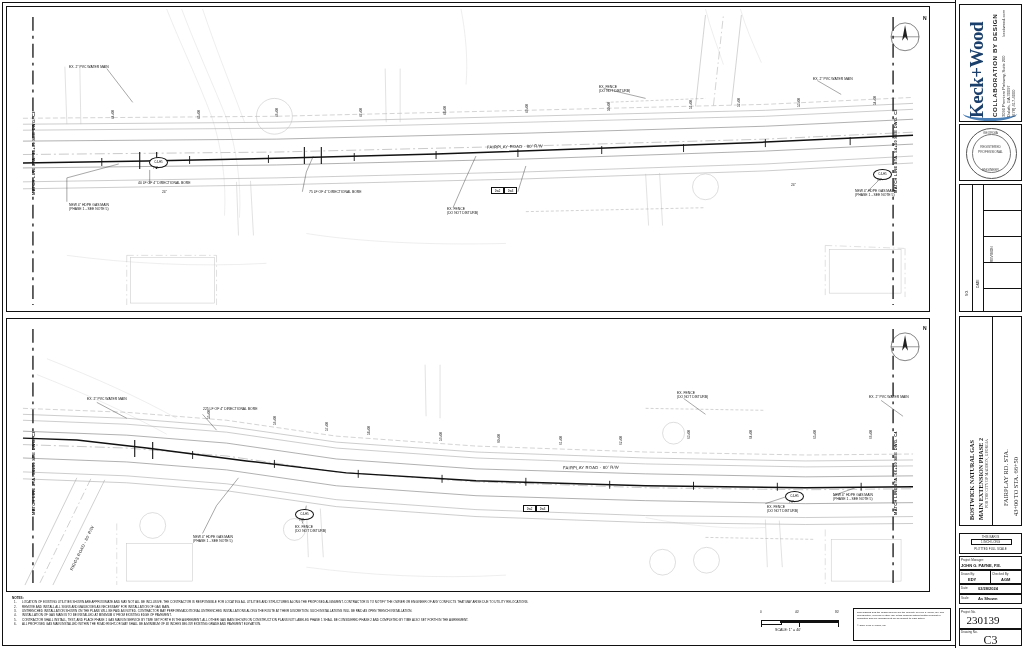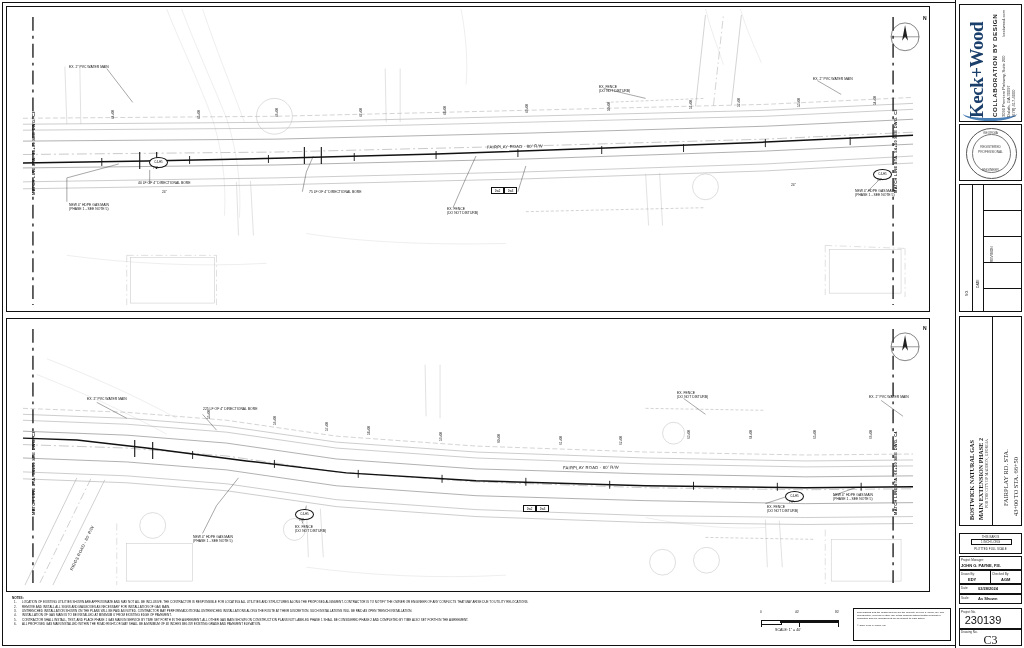--- a/index.html
+++ b/index.html
@@ -516,20 +516,20 @@
     <div class="tbbox" style="left:3px;top:584px;width:63px;height:10px;"></div>
     <span class="tb-label" style="left:5px;top:586px;">Date:</span>
     <span class="tb-val" style="left:22px;top:586px;">02/28/2024</span>
 
     <div class="tbbox" style="left:3px;top:594px;width:63px;height:10px;"></div>
     <span class="tb-label" style="left:5px;top:596px;">Scale:</span>
     <span class="tb-val" style="left:22px;top:596px;">As Shown</span>
 
     <div class="tbbox" style="left:3px;top:608px;width:63px;height:21px;"></div>
     <span class="tb-label" style="left:5px;top:609.5px;">Project No.</span>
-    <span class="ctr" style="position:absolute;left:3px;top:614px;width:48px;font-size:11px;color:#111;font-family:Liberation Sans, sans-serif;">230139</span>
+    <span class="ctr" style="position:absolute;left:3px;top:614px;width:48px;font-size:11px;color:#111;font-family:Liberation Serif, serif;">230139</span>
 
     <div class="tbbox" style="left:3px;top:629px;width:63px;height:17px;"></div>
     <span class="tb-label" style="left:5px;top:630px;">Drawing No.</span>
     <span class="ctr" style="position:absolute;left:3px;top:633px;width:63px;font-size:12px;color:#111;font-family:'Liberation Serif',serif;">C3</span>
   </div>
 
 </div>
 
 </body></html>

